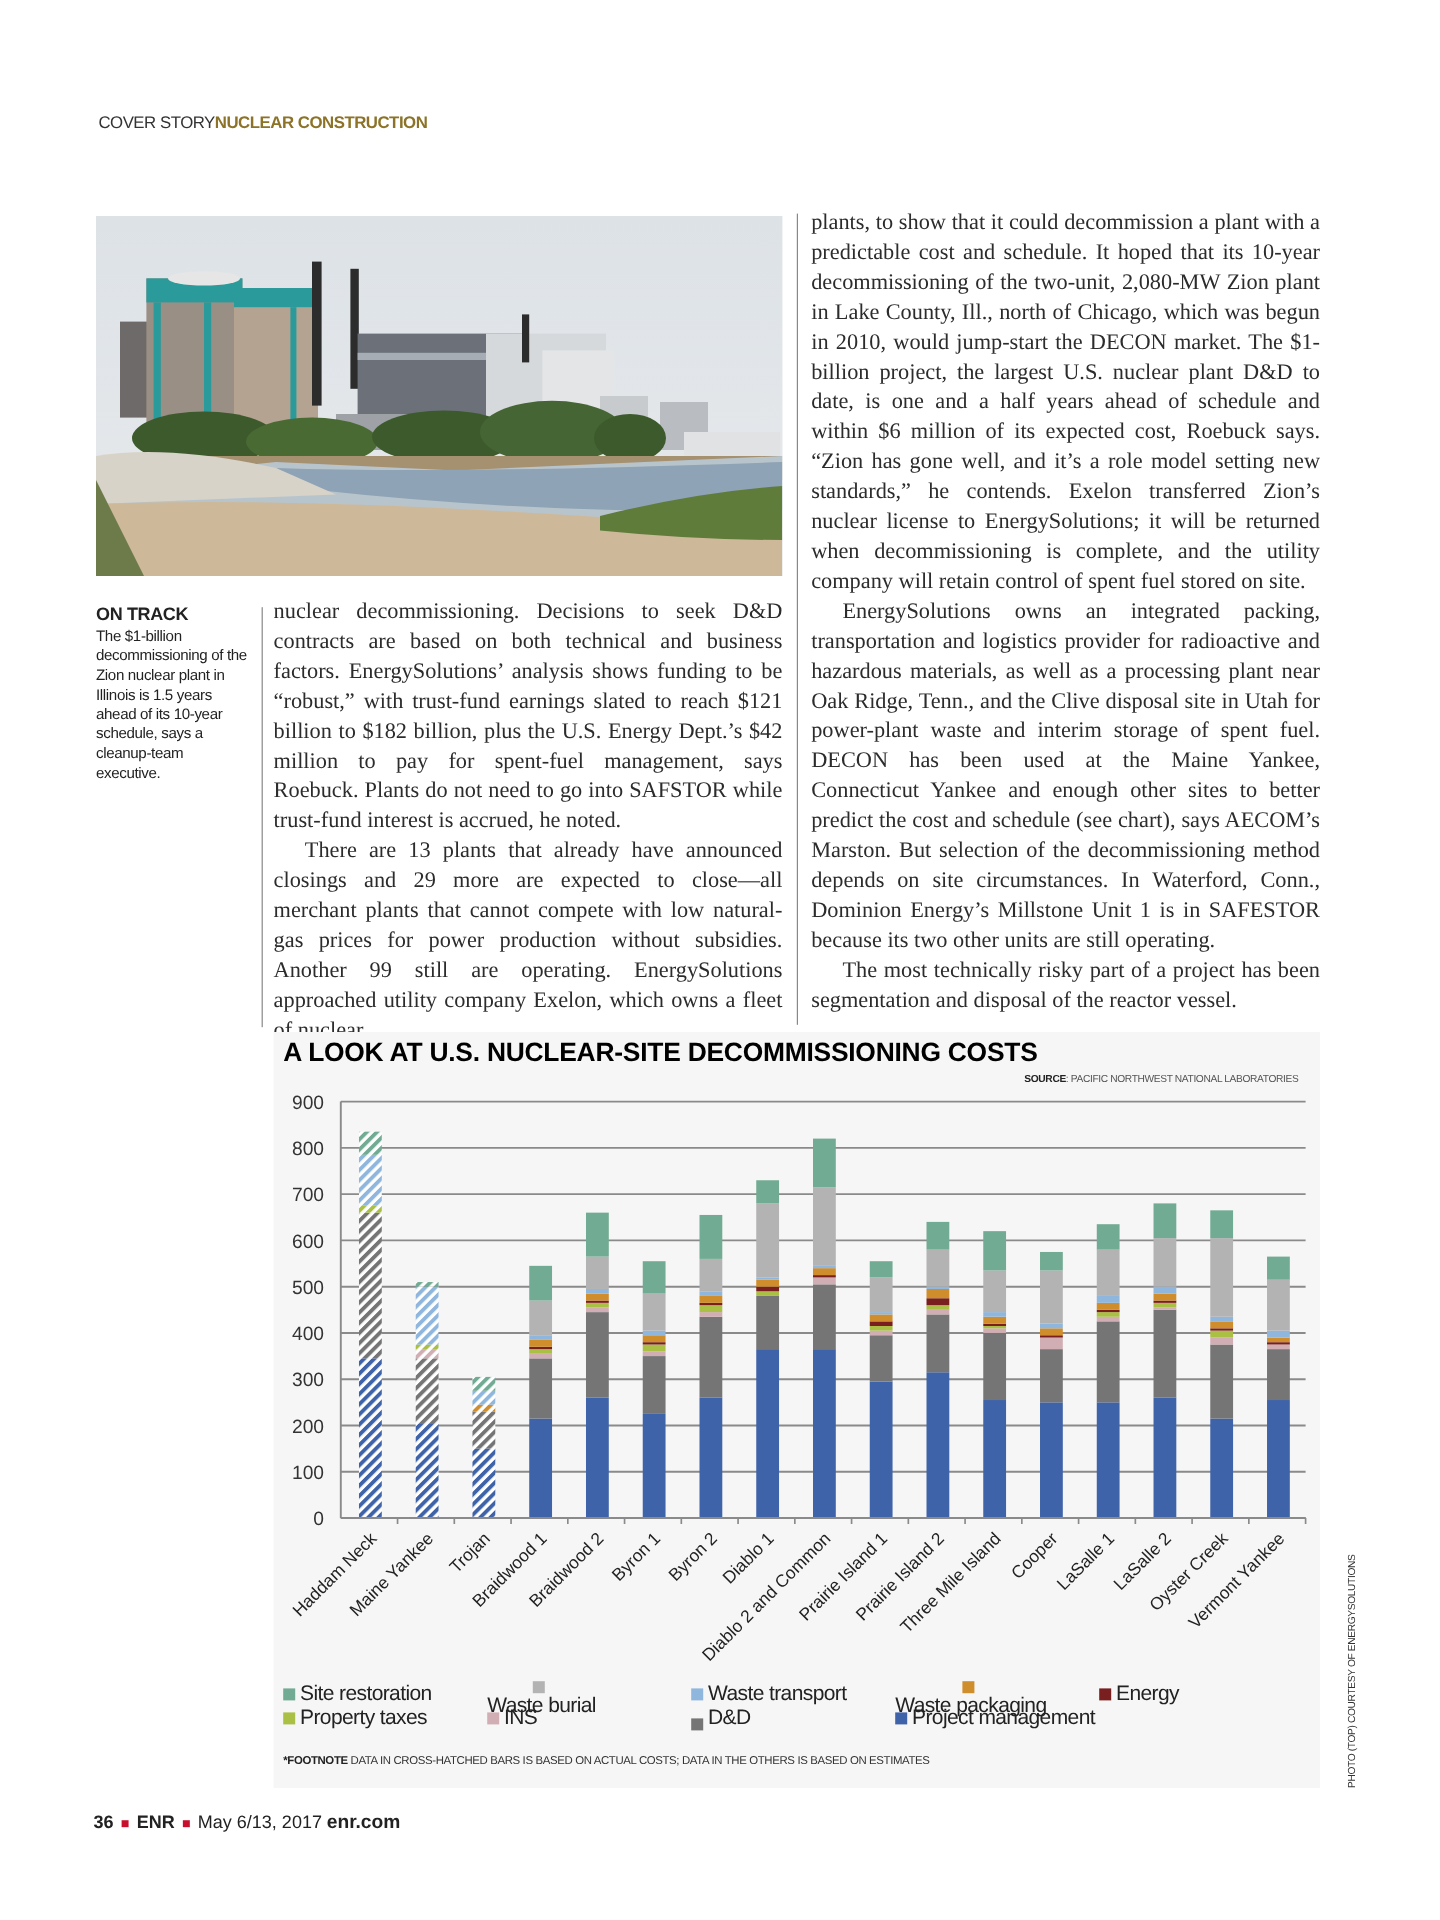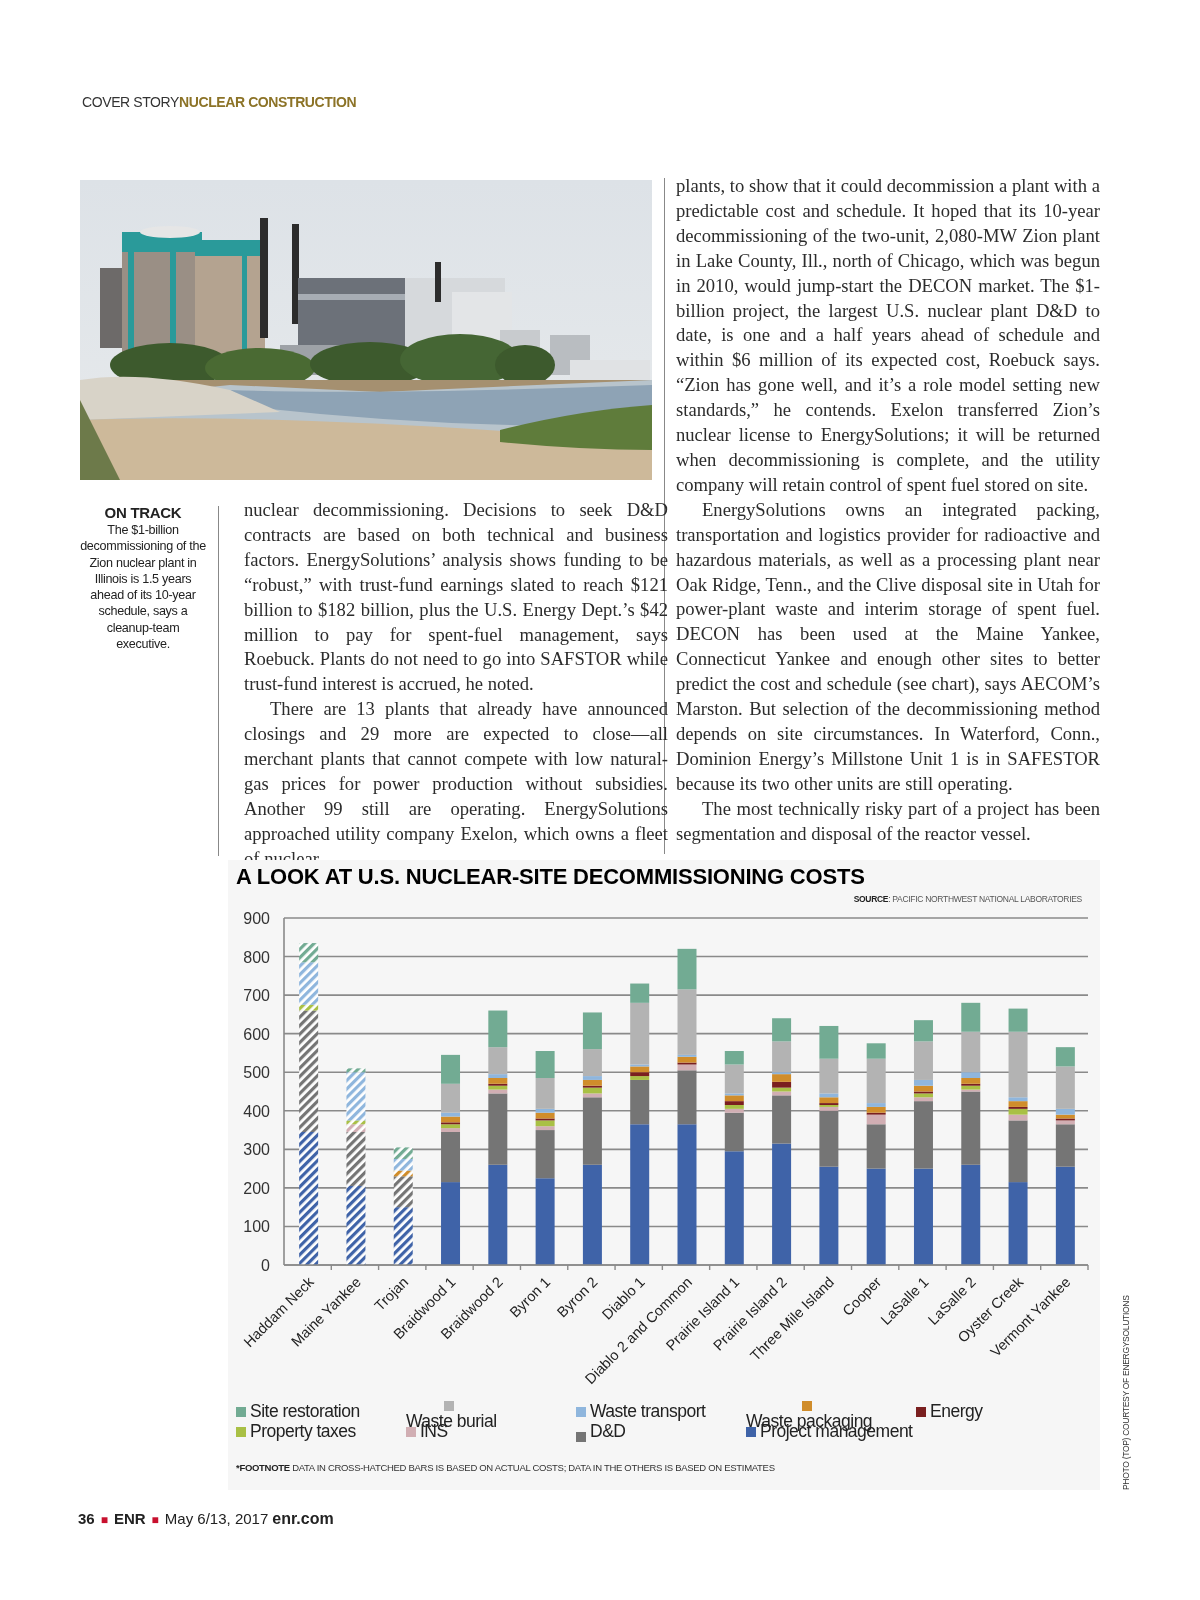--- a/index.html
+++ b/index.html
@@ -5,29 +5,29 @@
   * { box-sizing: border-box; margin: 0; padding: 0; }
   html, body { width: 1200px; height: 1600px; background: #ffffff; overflow: hidden; }
   body { position: relative; font-family: "Liberation Serif", serif; color: #2a2a2a; }
 
   .running-head { position: absolute; left: 82px; top: 94px; font-family: "Liberation Sans", sans-serif; font-size: 14px; letter-spacing: -0.4px; }
   .running-head .section { color: #333; }
   .running-head .topic { color: #8c7327; font-weight: bold; text-align: center; }
 
   .photo { position: absolute; left: 80px; top: 180px; width: 572px; height: 300px; overflow: hidden; background: #dfe3e6; }
 
-  .caption { position: absolute; left: 80px; top: 504px; width: 126px; text-align: center; font-family: "Liberation Sans", sans-serif; font-size: 12.6px; line-height: 16.3px; color: #222; letter-spacing: -0.3px; }
+  .caption { position: absolute; left: 80px; top: 504px; width: 126px; text-align: left; font-family: "Liberation Sans", sans-serif; font-size: 12.6px; line-height: 16.3px; color: #222; letter-spacing: -0.3px; }
   .caption .cap-title { font-weight: bold; font-size: 15px; display: block; line-height: 18px; }
   .caption-rule { position: absolute; left: 218px; top: 506px; width: 1px; height: 350px; background: #888; }
   .col-rule { position: absolute; left: 664px; top: 178px; width: 1px; height: 676px; background: #888; }
 
   .col { position: absolute; font-size: 18.6px; line-height: 24.9px; text-align: justify; color: #2c2c2c; }
   .col p { text-indent: 0; }
   .col p.indent { text-indent: 26px; }
-  .col1 { left: 244px; top: 498px; width: 424px; }
+  .col1 { left: 228px; top: 498px; width: 424px; }
   .col2 { left: 676px; top: 174px; width: 424px; }
 
   .chart-box { position: absolute; left: 228px; top: 860px; width: 872px; height: 630px; background: #f6f6f6; }
   .chart-title { position: absolute; left: 236px; top: 864px; font-family: "Liberation Sans", sans-serif; font-weight: bold; font-size: 22px; color: #000000; letter-spacing: -0.2px; text-align: center; }
   .chart-source { position: absolute; right: 118px; top: 894px; font-family: "Liberation Sans", sans-serif; font-size: 8.5px; color: #555; letter-spacing: -0.3px; }
   .chart-source b { color: #222; }
   #chart-svg { position: absolute; left: 228px; top: 900px; }
 
   .legend { position: absolute; left: 236px; top: 1401px; width: 860px; font-family: "Liberation Sans", sans-serif; font-size: 17.5px; color: #222; letter-spacing: -0.5px; }
   .legend .item { position: absolute; display: flex; align-items: center; white-space: nowrap; }

